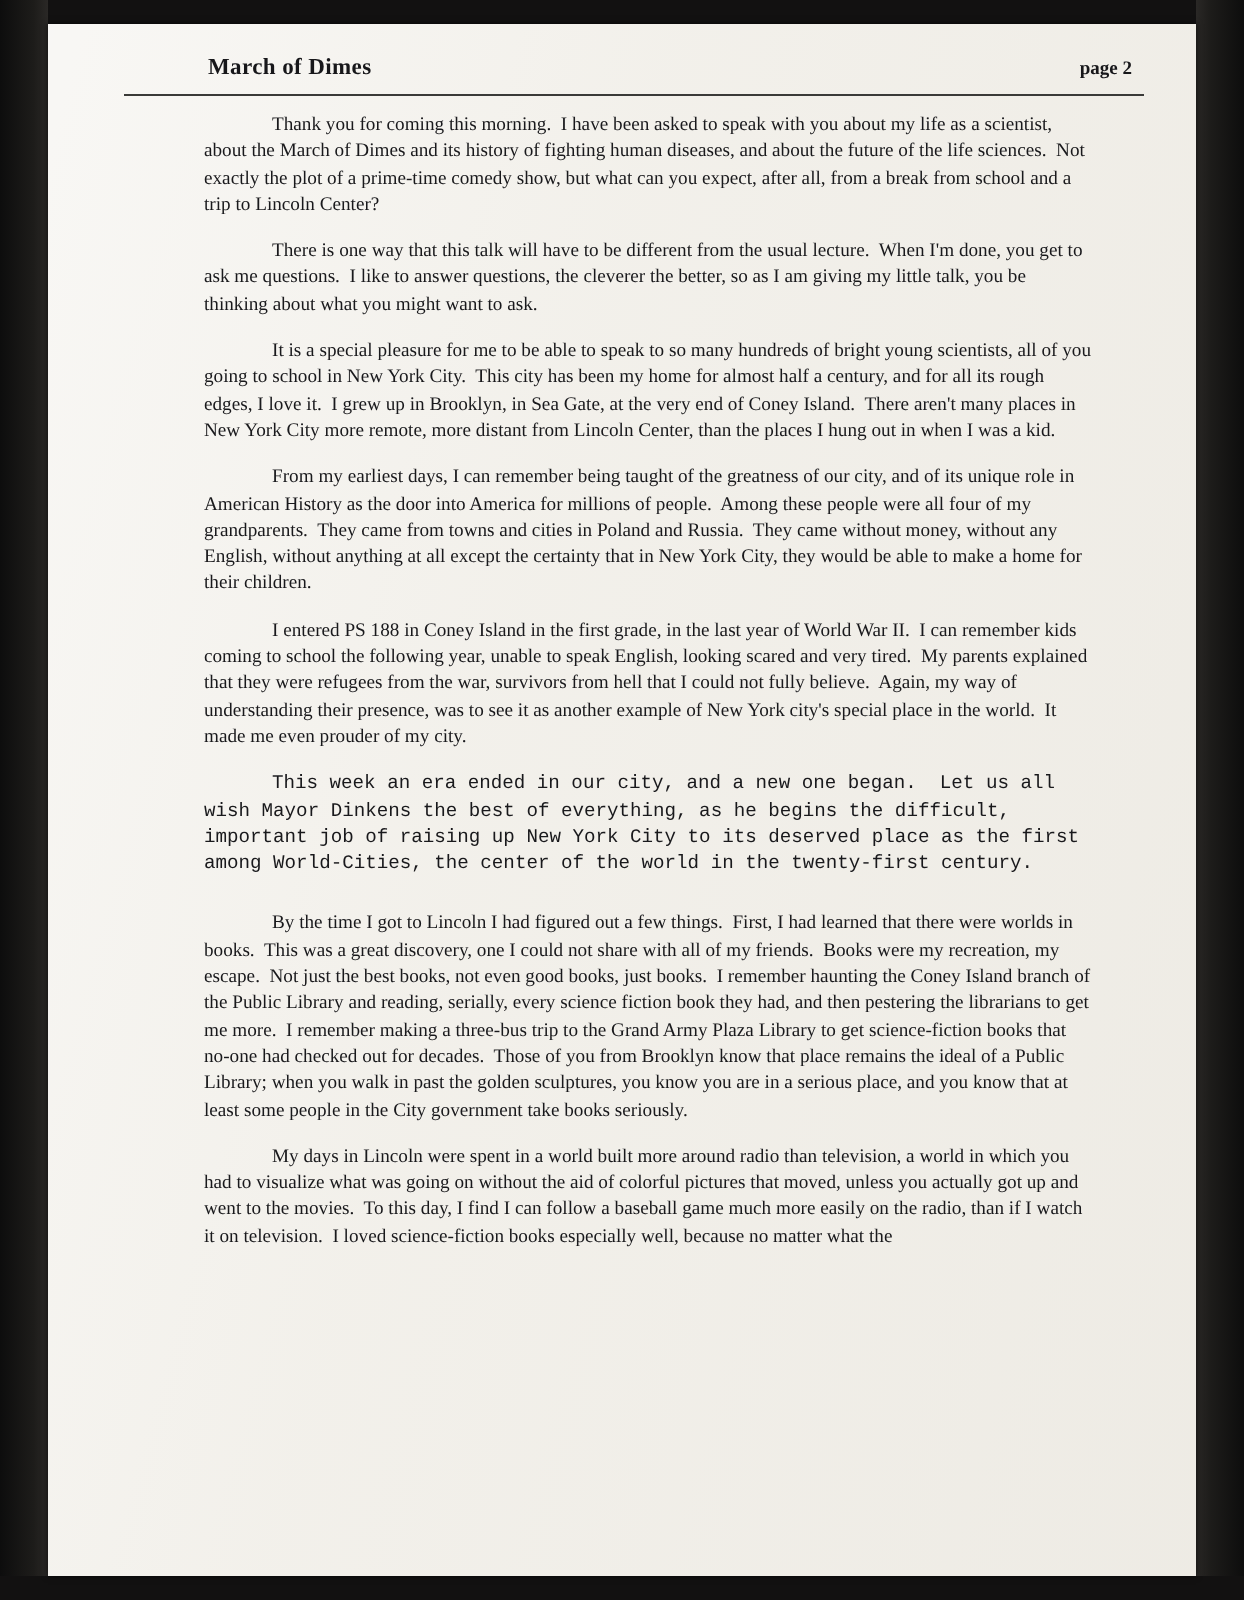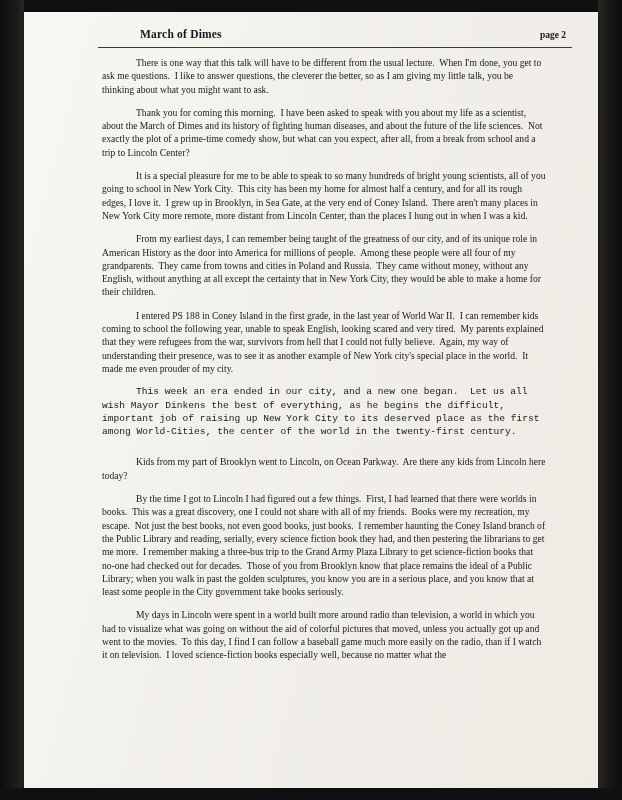--- a/index.html
+++ b/index.html
@@ -42,21 +42,20 @@
     width: 100%;
     height: 100%;
   }
   
   .header {
     position: absolute;
     left: 0;
     right: 0;
     top: 14px;
     height: 22px;
-    margin-left: 36px;
   }
   .header-rule {
     position: absolute;
     left: 38px;
     right: 26px;
     top: 21px;
     height: 1px;
     background: #3a3a38;
   }
   .header-title {
@@ -135,25 +134,24 @@
 
   <div class="page">
     <div class="page-inner">
       <div class="header">
         <div class="header-title">March of Dimes</div>
         <div class="header-page">page 2</div>
         <div class="header-rule"></div>
       </div>
 
       <div class="body-text">
+        <p class="para">Thank you for coming this morning.  I have been asked to speak with you about my life as a scientist, about the March of Dimes and its history of fighting human diseases, and about the future of the life sciences.  Not exactly the plot of a prime-time comedy show, but what can you expect, after all, from a break from school and a trip to Lincoln Center?</p>
         <p class="para">There is one way that this talk will have to be different from the usual lecture.  When I'm done, you get to ask me questions.  I like to answer questions, the cleverer the better, so as I am giving my little talk, you be thinking about what you might want to ask.</p>
-        <p class="para">Thank you for coming this morning.  I have been asked to speak with you about my life as a scientist, about the March of Dimes and its history of fighting human diseases, and about the future of the life sciences.  Not exactly the plot of a prime-time comedy show, but what can you expect, after all, from a break from school and a trip to Lincoln Center?</p>
         <p class="para">It is a special pleasure for me to be able to speak to so many hundreds of bright young scientists, all of you going to school in New York City.  This city has been my home for almost half a century, and for all its rough edges, I love it.  I grew up in Brooklyn, in Sea Gate, at the very end of Coney Island.  There aren't many places in New York City more remote, more distant from Lincoln Center, than the places I hung out in when I was a kid.</p>
         <p class="para">From my earliest days, I can remember being taught of the greatness of our city, and of its unique role in American History as the door into America for millions of people.  Among these people were all four of my grandparents.  They came from towns and cities in Poland and Russia.  They came without money, without any English, without anything at all except the certainty that in New York City, they would be able to make a home for their children.</p>
         <p class="para">I entered PS 188 in Coney Island in the first grade, in the last year of World War II.  I can remember kids coming to school the following year, unable to speak English, looking scared and very tired.  My parents explained that they were refugees from the war, survivors from hell that I could not fully believe.  Again, my way of understanding their presence, was to see it as another example of New York city's special place in the world.  It made me even prouder of my city.</p>
         <p class="para gap-after">This week an era ended in our city, and a new one began.  Let us all wish Mayor Dinkens the best of everything, as he begins the difficult, important job of raising up New York City to its deserved place as the first among World-Cities, the center of the world in the twenty-first century.</p>
-        <p class="para">Kids from my part of Brooklyn went to Lincoln, on Ocean Parkway.  Are there any kids from Lincoln here today?</p>
         <p class="para">By the time I got to Lincoln I had figured out a few things.  First, I had learned that there were worlds in books.  This was a great discovery, one I could not share with all of my friends.  Books were my recreation, my escape.  Not just the best books, not even good books, just books.  I remember haunting the Coney Island branch of the Public Library and reading, serially, every science fiction book they had, and then pestering the librarians to get me more.  I remember making a three-bus trip to the Grand Army Plaza Library to get science-fiction books that no-one had checked out for decades.  Those of you from Brooklyn know that place remains the ideal of a Public Library; when you walk in past the golden sculptures, you know you are in a serious place, and you know that at least some people in the City government take books seriously.</p>
         <p class="para">My days in Lincoln were spent in a world built more around radio than television, a world in which you had to visualize what was going on without the aid of colorful pictures that moved, unless you actually got up and went to the movies.  To this day, I find I can follow a baseball game much more easily on the radio, than if I watch it on television.  I loved science-fiction books especially well, because no matter what the</p>
       </div>
     </div>
   </div>
 </div>
 
 </body></html>

